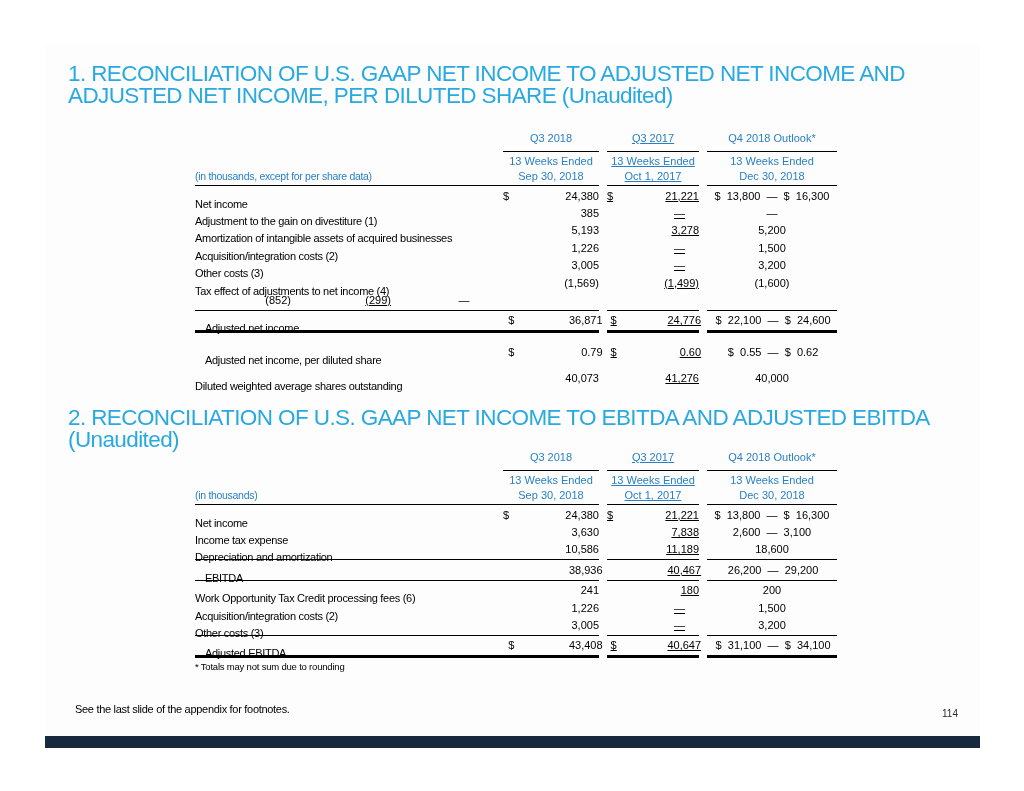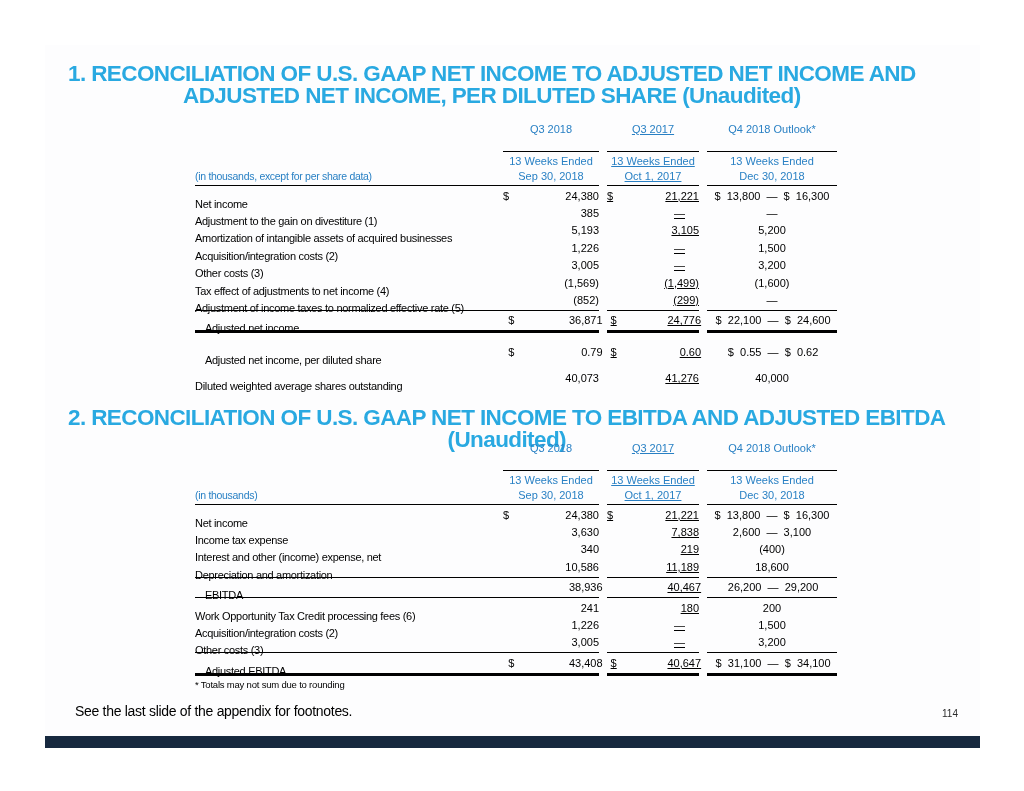--- a/index.html
+++ b/index.html
@@ -7,60 +7,59 @@
     width:1024px;height:791px;position:relative;background:#ffffff;
     font-family:"Liberation Sans", sans-serif;color:#000;
     -webkit-font-smoothing:antialiased;
   }
   .slide-panel{
     position:absolute;left:45px;top:45px;width:935px;height:691px;
     background:#fdfdfe;
   }
   .title{
     position:absolute;left:68px;color:var(--title-blue);
-    font-weight:bold;font-size:22.5px;letter-spacing:-0.6px;line-height:22px;
+    font-weight:normal;font-size:22.5px;letter-spacing:-0.6px;line-height:22px;
     white-space:nowrap;
-    text-align:center;
   }
   #title-1{top:63px;}
   #title-2{top:407px;}
   .title span{display:block;}
 
   .fin-table{position:absolute;left:195px;width:642px;font-size:11px;}
   #table-1{top:137px;}
   #table-2{top:456px;}
 
   .h-row,.t-row,.rule-row{display:flex;gap:8px;}
   .c-lbl{width:300px;margin-top:16px;}
   .c-1{width:96px;}
   .c-2{width:92px;text-decoration:underline;}
   .c-3{width:130px;text-align:center;white-space:pre;}
   .h-row{height:15px;align-items:flex-end;color:var(--header-blue);}
   .h-row .cell{text-align:center;}
-  .h-period{border-bottom:1px solid #000;padding-bottom:16px;}
+  .h-period{border-bottom:1px solid #000;padding-bottom:7px;}
   .h-unit{font-size:10.5px;text-align:left !important;letter-spacing:-0.3px;white-space:nowrap;}
   .h-row.dates{margin-bottom:3px;}
 
   .t-row{height:17.4px;align-items:center;}
   .lbl{white-space:nowrap;letter-spacing:-0.3px;}
   .indent .lbl{padding-left:10px;}
   .money{display:flex;justify-content:space-between;align-items:center;}
   .money .val{white-space:pre;}
   .money.dash .val{padding-right:14px;}
 
   .rule-row span{background:#000;height:1px;display:block;}
   .rule-row.thick span{height:3px;}
   .rule-row .s1{width:404px;}
   .rule-row .s2{width:92px;}
   .rule-row .s3{width:130px;}
   .rule-row{margin:1px 0;}
 
   .tbl-footnote{font-size:9.5px;letter-spacing:-0.2px;margin-top:3px;}
 
-  #footer-note{position:absolute;left:75px;top:703px;font-size:14px;letter-spacing:-0.3px;}
+  #footer-note{position:absolute;left:75px;top:703px;font-size:11px;letter-spacing:-0.3px;}
   #page-number{position:absolute;left:900px;top:708px;width:58px;text-align:right;font-size:10px;color:#2b2b2b;}
   #footer-bar{position:absolute;left:45px;top:736px;width:935px;height:12px;background:var(--footer-bar);}
 </style>
 </head>
 <body>
 
 <div class="slide-panel"></div>
 
 <div class="title" id="title-1">
   <span>1. RECONCILIATION OF U.S. GAAP NET INCOME TO ADJUSTED NET INCOME AND</span>
@@ -116,21 +115,21 @@
       <div class="c-3">—</div>
     </div>
     <div class="t-row">
       <div class="c-lbl lbl">Amortization of intangible assets of acquired businesses</div>
       <div class="c-1 money">
         <span class="cur"></span>
         <span class="val">5,193</span>
       </div>
       <div class="c-2 money">
         <span class="cur"></span>
-        <span class="val">3,105</span>
+        <span class="val">3,278</span>
       </div>
       <div class="c-3">5,200</div>
     </div>
     <div class="t-row">
       <div class="c-lbl lbl">Acquisition/integration costs (2)</div>
       <div class="c-1 money">
         <span class="cur"></span>
         <span class="val">1,226</span>
       </div>
       <div class="c-2 money dash">
@@ -157,21 +156,20 @@
         <span class="cur"></span>
         <span class="val">(1,569)</span>
       </div>
       <div class="c-2 money">
         <span class="cur"></span>
         <span class="val">(1,499)</span>
       </div>
       <div class="c-3">(1,600)</div>
     </div>
     <div class="t-row">
-      <div class="c-lbl lbl">Adjustment of income taxes to normalized effective rate (5)</div>
       <div class="c-1 money">
         <span class="cur"></span>
         <span class="val">(852)</span>
       </div>
       <div class="c-2 money">
         <span class="cur"></span>
         <span class="val">(299)</span>
       </div>
       <div class="c-3">—</div>
     </div>
@@ -270,32 +268,20 @@
         <span class="cur"></span>
         <span class="val">3,630</span>
       </div>
       <div class="c-2 money">
         <span class="cur"></span>
         <span class="val">7,838</span>
       </div>
       <div class="c-3">2,600  —  3,100</div>
     </div>
     <div class="t-row">
-      <div class="c-lbl lbl">Interest and other (income) expense, net</div>
-      <div class="c-1 money">
-        <span class="cur"></span>
-        <span class="val">340</span>
-      </div>
-      <div class="c-2 money">
-        <span class="cur"></span>
-        <span class="val">219</span>
-      </div>
-      <div class="c-3">(400)</div>
-    </div>
-    <div class="t-row">
       <div class="c-lbl lbl">Depreciation and amortization</div>
       <div class="c-1 money">
         <span class="cur"></span>
         <span class="val">10,586</span>
       </div>
       <div class="c-2 money">
         <span class="cur"></span>
         <span class="val">11,189</span>
       </div>
       <div class="c-3">18,600</div>

